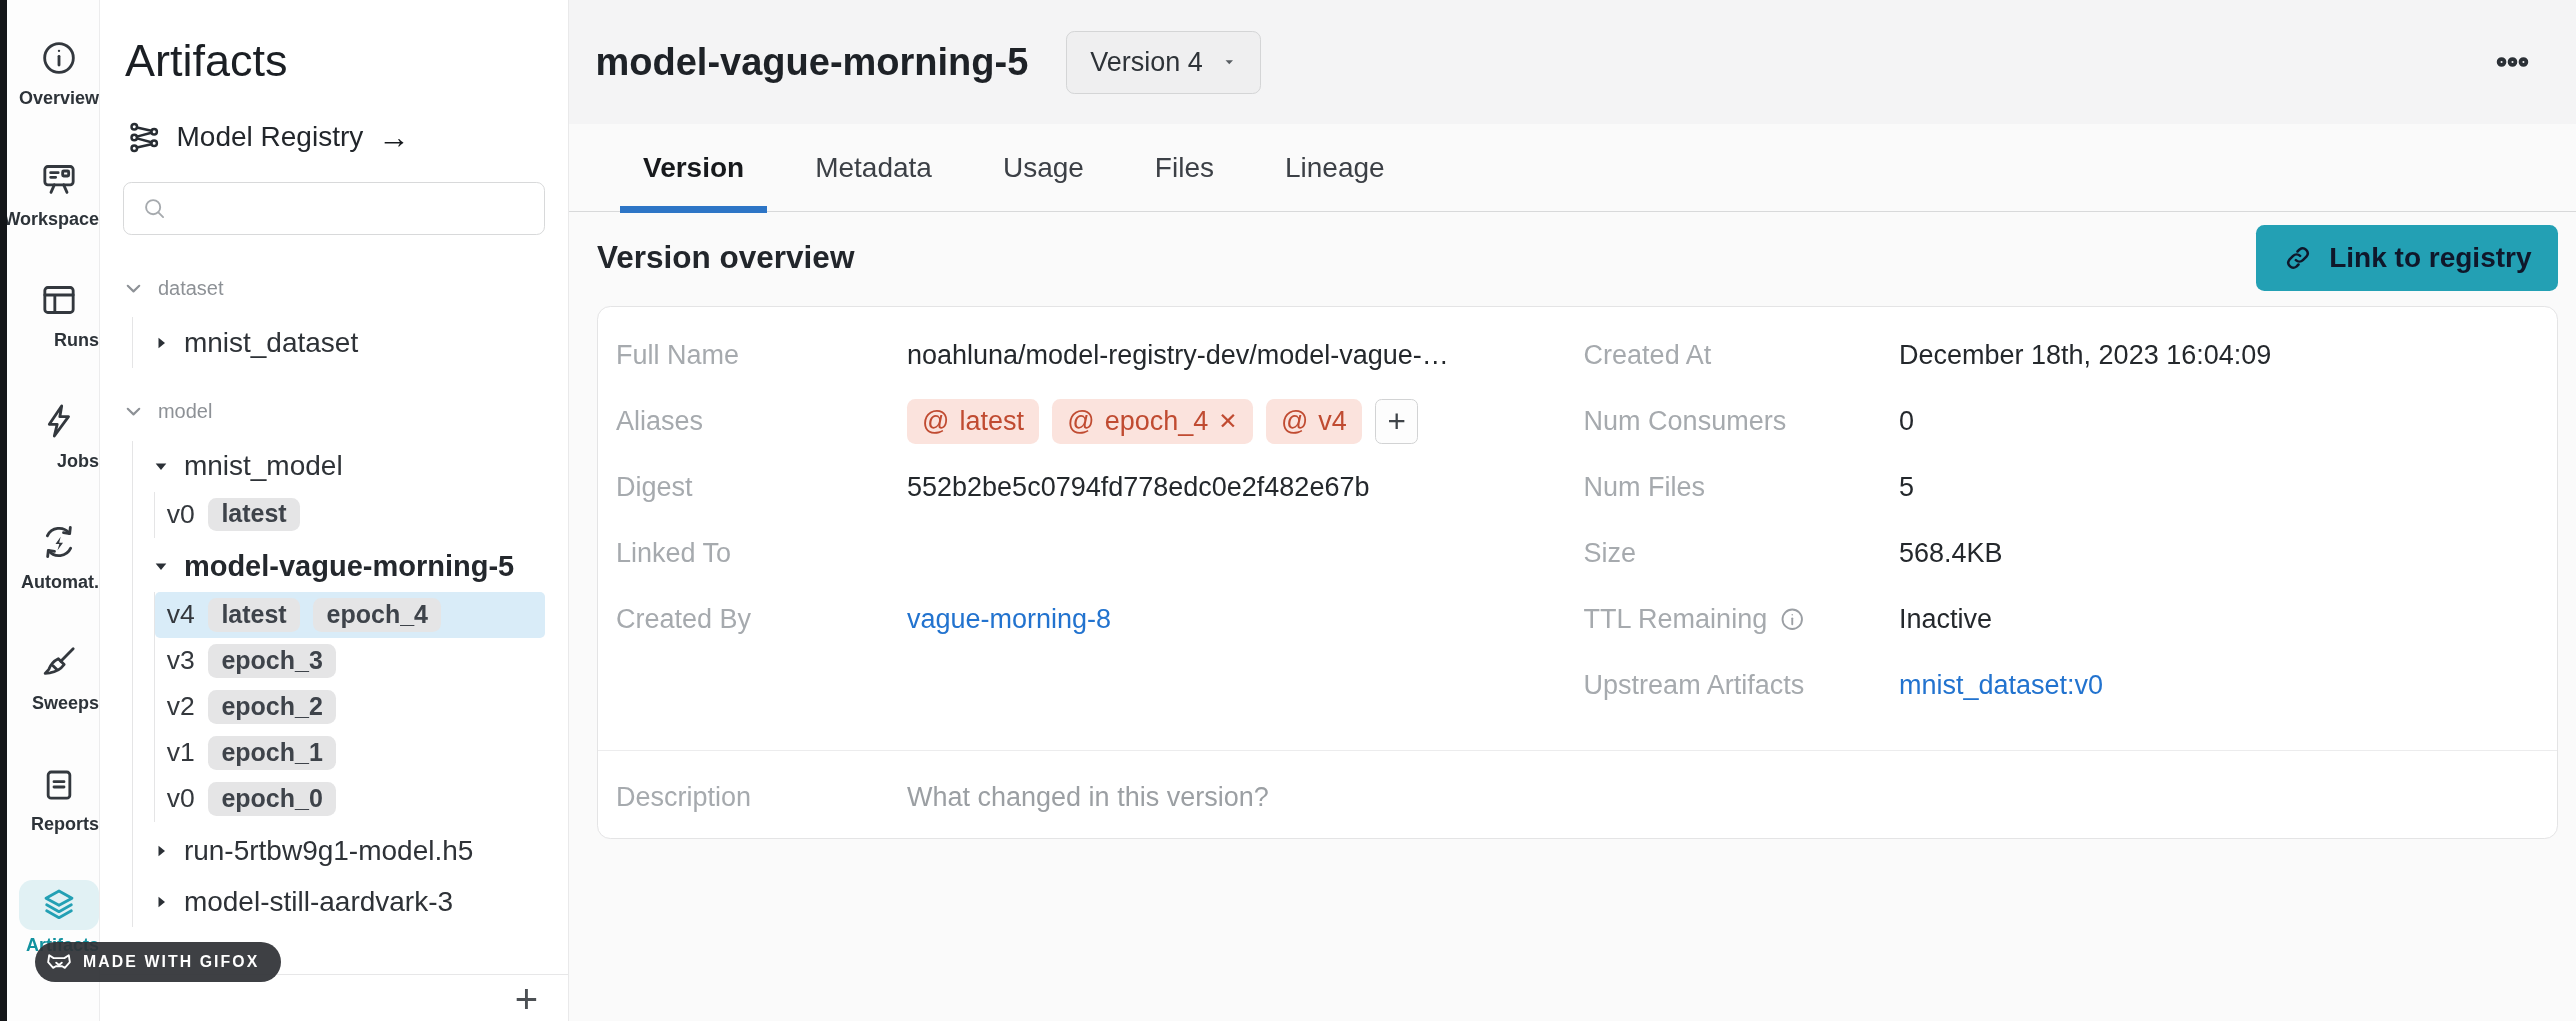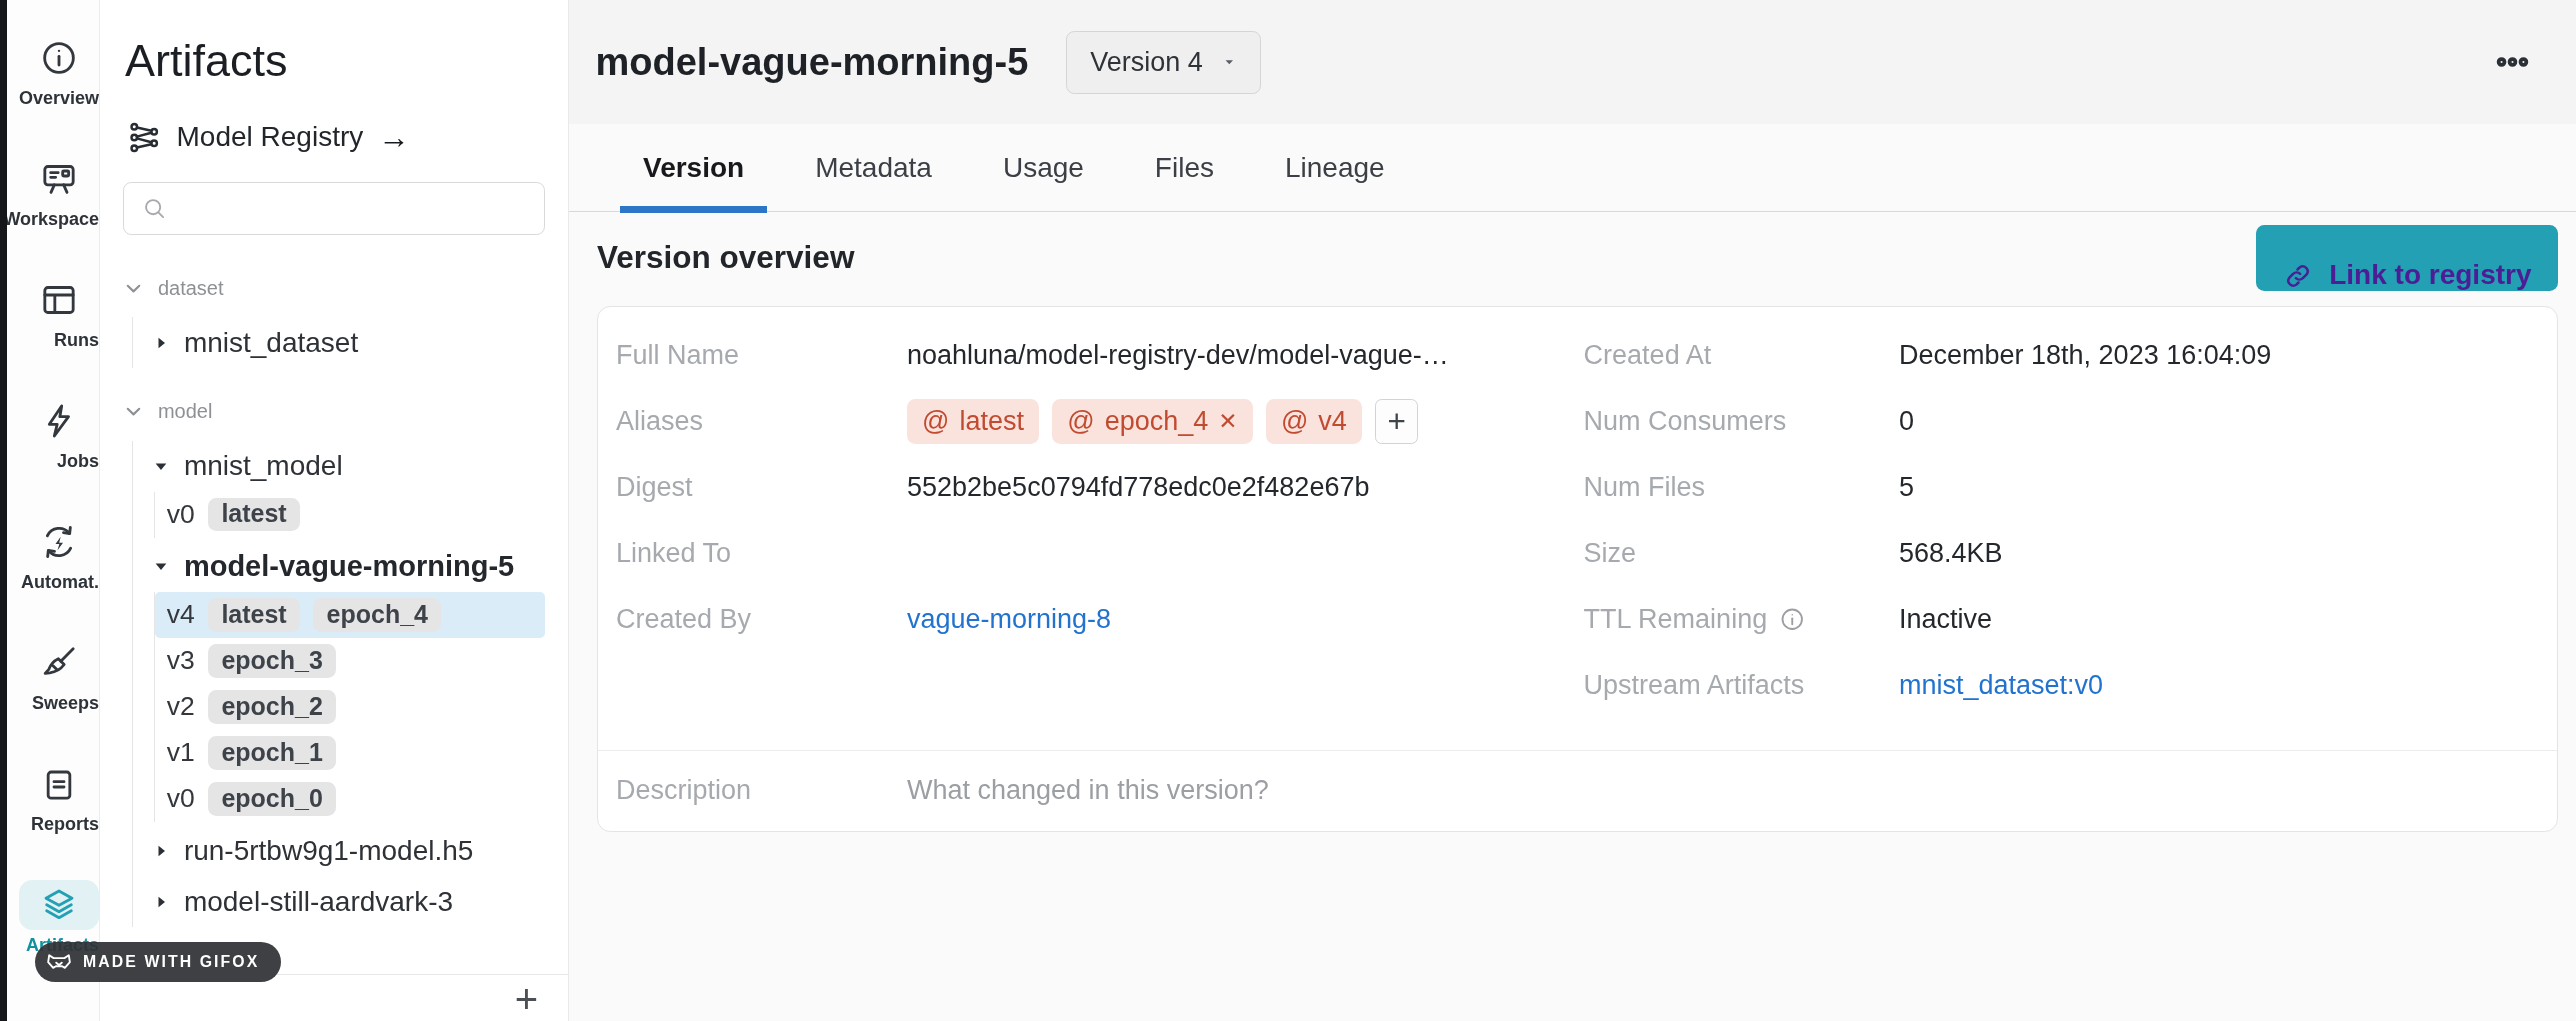--- a/index.html
+++ b/index.html
@@ -78,38 +78,38 @@
 
   .content { padding:10px 18px 0 28px; }
   .section-row { display:flex; align-items:center; justify-content:space-between; height:71px; }
   .section-title { font-size:31.5px; font-weight:700; color:#22262b; }
   .actions { display:flex; gap:23px; }
   .btn { height:66px; display:flex; align-items:center; gap:16.6px; border:none; border-radius:8.3px; padding:0 26.5px;
          font-size:28px; font-weight:700; cursor:pointer; font-family:inherit; }
   .btn .b-icon { width:30px; height:30px; display:flex; }
   .btn svg { width:100%; height:100%; }
   .btn-delete { background:#ececed; color:#24282d; }
-  .btn-link { background:var(--accent); color:#4c1d95;align-items:flex-end; }
+  .btn-link { background:var(--accent); color:#0f172a; }
 
   .panel { margin-top:13.3px; background:#fff; border:1.7px solid #e4e4e5; border-radius:13.3px; padding-top:15px; }
   .grid { display:grid; grid-template-columns:979px 1fr; }
   .f-row { display:flex; align-items:center; height:66px; }
   .f-label { flex:none; display:flex; align-items:center; gap:11.6px; width:309px; padding-left:18px; font-size:27px; color:#a6aaae; }
   .col-right .f-label { width:322px; padding-left:6.6px; }
   .f-value { font-size:27px; color:#24282c; display:flex; align-items:center; gap:13.3px; white-space:nowrap; }
   .f-value.link { color:var(--link); cursor:pointer; }
   .trunc { max-width:630px; overflow:hidden; }
   .info-icon { width:26.5px; height:26.5px; color:#9b9fa4; display:flex; cursor:pointer; }
   .info-icon svg { width:100%; height:100%; }
   .alias-pill { display:flex; align-items:center; gap:10px; background:var(--alias-bg); color:var(--alias-text);
                 border-radius:8.3px; height:45px; padding:0 15px; font-size:27px; cursor:pointer; }
   .alias-x { font-size:23px; cursor:pointer; }
   .alias-add { width:43px; height:45px; border:1.7px solid #d2d3d4; background:#fdfdfd; border-radius:6.6px; font-size:31.5px;
                color:#3f4449; cursor:pointer; display:flex; align-items:center; justify-content:center; font-family:inherit; line-height:0; }
-  .desc-row { border-top:1.7px solid #ececed; margin-top:31.5px; padding:24px 0 25px; display:flex; align-items:center; }
+  .desc-row { border-top:1.7px solid #ececed; margin-top:31.5px; padding:31px 0 25px; display:flex; align-items:center; }
   .desc-placeholder { font-size:27px; color:#9b9fa3; }
 </style>
 </head>
 <body>
 
 <div class="edge-strip"></div>
 
 <nav class="nav" id="nav">
     <div class="nav-item">
       <div class="icon-pill">

